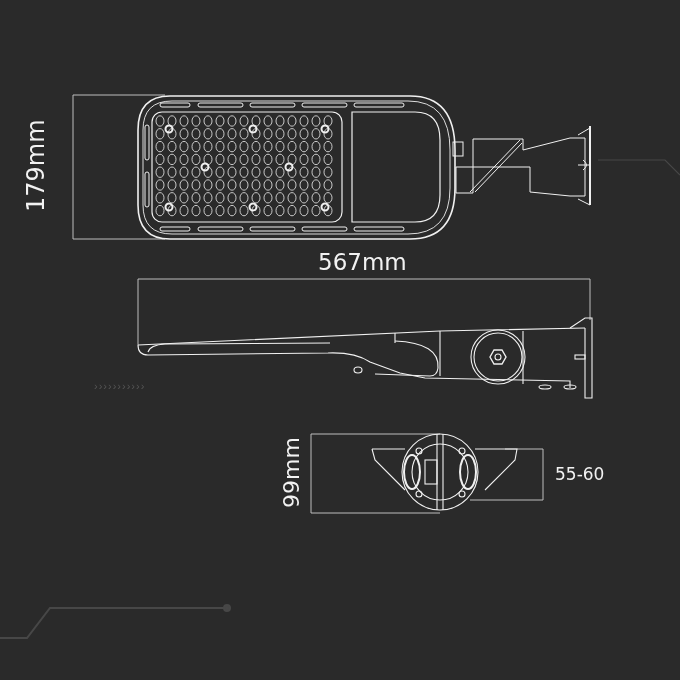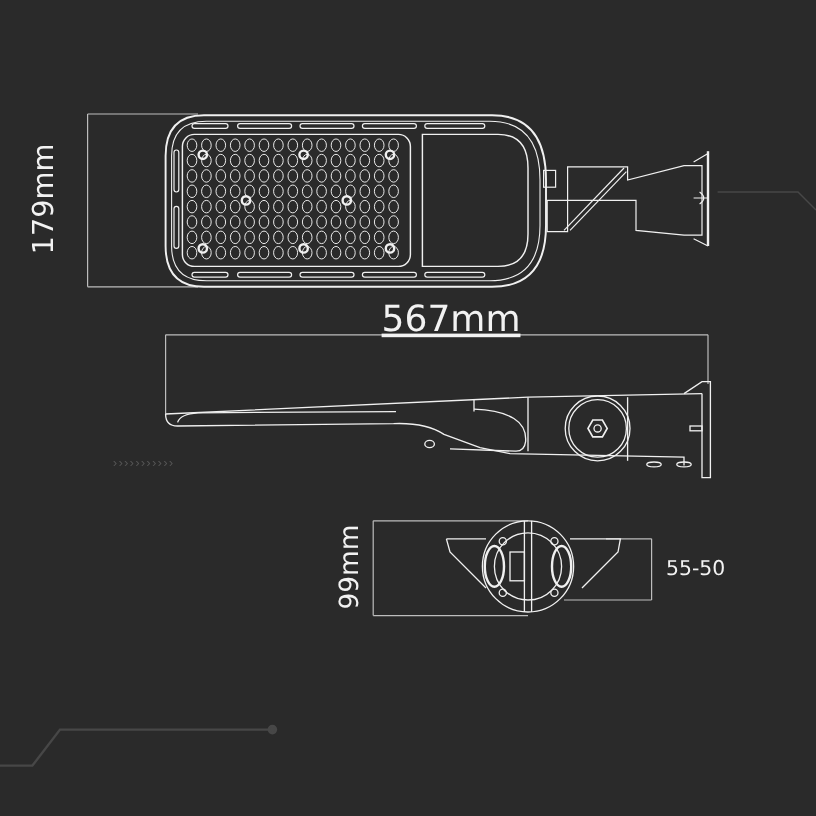--- a/index.html
+++ b/index.html
@@ -1,20 +1,20 @@
 <!DOCTYPE html>
 <html><head>
 <meta charset="utf-8">
 <style>
   html, body { margin:0; padding:0; }
   body { width:680px; height:680px; background:#2a2a2a; position:relative; overflow:hidden; font-family:"Liberation Sans", sans-serif; }
   .layer { position:absolute; left:0; top:0; width:680px; height:680px; }
   .label { position:absolute; color:#f2f2f2; font-family:"DejaVu Sans", sans-serif; white-space:nowrap; }
   .lbl-179 { left:22px; top:128px; font-size:24px; transform-origin:left top; transform:rotate(-90deg) translate(-84px, 0); }
-  .lbl-567 { left:318px; top:249px; font-size:30px;text-decoration:underline; }
+  .lbl-567 { left:318px; top:249px; font-size:23px; }
   .lbl-99 { left:279px; top:508px; font-size:22px; transform-origin:left top; transform:rotate(-90deg); }
   .lbl-5560 { left:555px; top:464px; font-size:17px; }
   .chevrons { position:absolute; left:94px; top:380px; color:#555; font-size:11px; letter-spacing:1px; }
 </style>
 </head>
 <body>
 
 <svg class="layer" viewBox="0 0 680 680" xmlns="http://www.w3.org/2000/svg">
 
   <g stroke="#474747" stroke-width="2" fill="none">
@@ -245,14 +245,14 @@
       <circle cx="462" cy="451" r="3"></circle>
       <circle cx="419" cy="494" r="3"></circle>
       <circle cx="462" cy="494" r="3"></circle>
     </g>
   </g>
 </svg>
 
 <div class="label lbl-179">179mm</div>
 <div class="label lbl-567">567mm</div>
 <div class="label lbl-99">99mm</div>
-<div class="label lbl-5560">55-50</div>
+<div class="label lbl-5560">55-60</div>
 <div class="chevrons">›››››››››››</div>
 
 </body></html>

